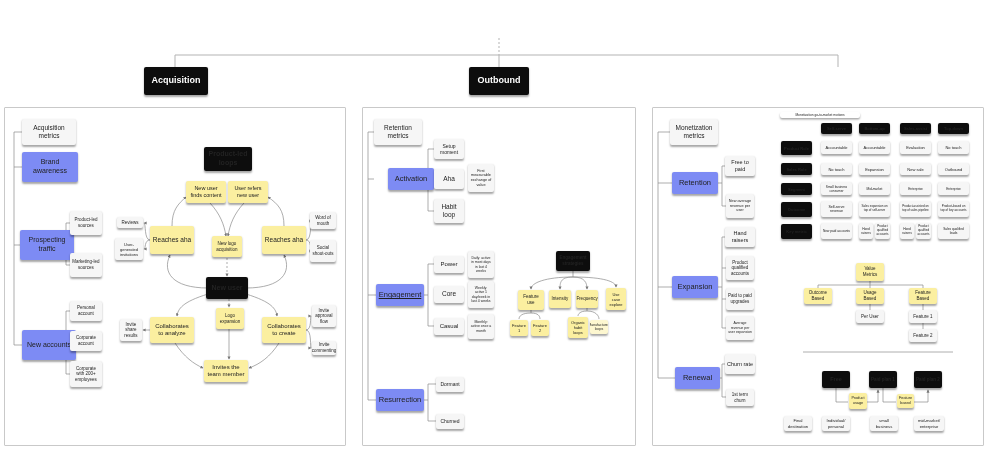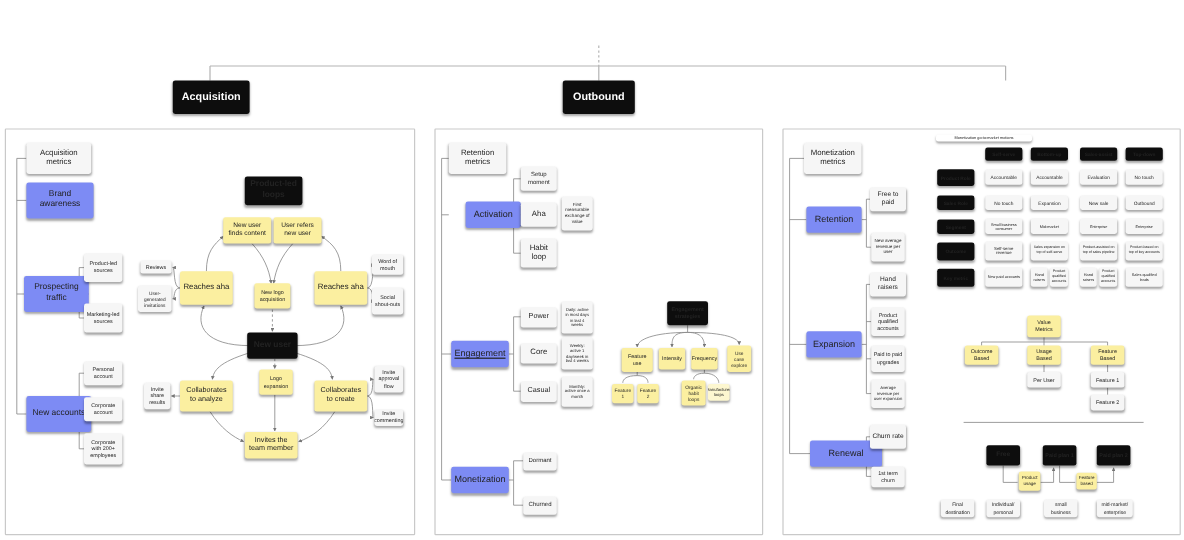--- a/index.html
+++ b/index.html
@@ -134,21 +134,21 @@
       <div class="node k-yellow" style="left: 150px; top: 317px; width: 44px; height: 26px; font-size: 6px;">Collaborates to analyze</div>
       <div class="node k-yellow" style="left: 216px; top: 308px; width: 28px; height: 21px; font-size: 4.5px;">Logo expansion</div>
       <div class="node k-yellow" style="left: 262px; top: 317px; width: 44px; height: 26px; font-size: 6px;">Collaborates to create</div>
       <div class="node k-note" style="left: 120px; top: 319px; width: 22px; height: 22px; font-size: 4.5px;">Invite share results</div>
       <div class="node k-note" style="left: 312px; top: 305px; width: 24px; height: 22px; font-size: 4.5px;">Invite approval flow</div>
       <div class="node k-note" style="left: 312px; top: 341px; width: 24px; height: 14px; font-size: 4.5px;">Invite commenting</div>
       <div class="node k-yellow" style="left: 204px; top: 360px; width: 44px; height: 22px; font-size: 6px;">Invites the team member</div>
       <div class="node k-card" style="left: 374px; top: 119px; width: 48px; height: 26px; font-size: 6.5px;">Retention metrics</div>
       <div class="node k-blue" style="left: 374px; top: 168px; width: 46px; height: 22px; font-size: 7.5px; margin-left: 14px;">Activation</div>
       <div class="node k-blue" style="left: 376px; top: 284px; width: 48px; height: 22px; font-size: 7.5px; text-decoration: underline;">Engagement</div>
-      <div class="node k-blue" style="left: 376px; top: 389px; width: 48px; height: 22px; font-size: 7.5px;">Monetization</div>
+      <div class="node k-blue" style="left: 376px; top: 389px; width: 48px; height: 22px; font-size: 7.5px;">Resurrection</div>
       <div class="node k-card" style="left: 434px; top: 139px; width: 30px; height: 20px; font-size: 5px;">Setup moment</div>
       <div class="node k-card" style="left: 434px; top: 169px; width: 30px; height: 20px; font-size: 6.5px;">Aha</div>
       <div class="node k-card" style="left: 434px; top: 199px; width: 30px; height: 24px; font-size: 6.5px;">Habit loop</div>
       <div class="node k-note" style="left: 468px; top: 164px; width: 26px; height: 28px; font-size: 3.8px;">First measurable exchange of value</div>
       <div class="node k-card" style="left: 434px; top: 256px; width: 30px; height: 17px; font-size: 6px;">Power</div>
       <div class="node k-note" style="left: 468px; top: 251px; width: 26px; height: 27px; font-size: 3.5px;">Daily: active in most days in last 4 weeks</div>
       <div class="node k-card" style="left: 434px; top: 286px; width: 30px; height: 17px; font-size: 6.5px;">Core</div>
       <div class="node k-note" style="left: 468px; top: 281px; width: 26px; height: 27px; font-size: 3.5px;">Weekly: active 1 day/week in last 4 weeks</div>
       <div class="node k-card" style="left: 434px; top: 318px; width: 30px; height: 17px; font-size: 6px;">Casual</div>
       <div class="node k-note" style="left: 468px; top: 314px; width: 26px; height: 25px; font-size: 3.5px;">Monthly: active once a month</div>
@@ -159,21 +159,21 @@
       <div class="node k-yellow" style="left: 549px; top: 290px; width: 22px; height: 18px; font-size: 4.5px;">Intensity</div>
       <div class="node k-yellow" style="left: 576px; top: 290px; width: 22px; height: 18px; font-size: 4.5px;">Frequency</div>
       <div class="node k-yellow" style="left: 606px; top: 288px; width: 20px; height: 22px; font-size: 4px;">Use case explore</div>
       <div class="node k-yellow" style="left: 510px; top: 320px; width: 18px; height: 16px; font-size: 4px;">Feature 1</div>
       <div class="node k-yellow" style="left: 531px; top: 320px; width: 18px; height: 16px; font-size: 4px;">Feature 2</div>
       <div class="node k-yellow" style="left: 568px; top: 317px; width: 20px; height: 21px; font-size: 4px;">Organic habit loops</div>
       <div class="node k-yellow-pale" style="left: 590px; top: 320px; width: 18px; height: 14px; font-size: 3.5px;">Manufactured loops</div>
       <div class="node k-card" style="left: 670px; top: 119px; width: 48px; height: 26px; font-size: 6.5px;">Monetization metrics</div>
       <div class="node k-blue" style="left: 672px; top: 172px; width: 46px; height: 22px; font-size: 7.5px;">Retention</div>
       <div class="node k-blue" style="left: 672px; top: 276px; width: 46px; height: 22px; font-size: 7.5px;">Expansion</div>
-      <div class="node k-blue" style="left: 675px; top: 367px; width: 60px; height: 22px; font-size: 7.5px;">Renewal</div>
+      <div class="node k-blue" style="left: 675px; top: 367px; width: 45px; height: 22px; font-size: 7.5px;">Renewal</div>
       <div class="node k-card" style="left: 725px; top: 156px; width: 30px; height: 20px; font-size: 5.5px;">Free to paid</div>
       <div class="node k-note" style="left: 726px; top: 194px; width: 28px; height: 24px; font-size: 3.8px;">New average revenue per user</div>
       <div class="node k-card" style="left: 725px; top: 227px; width: 30px; height: 20px; font-size: 5.5px;">Hand raisers</div>
       <div class="node k-card" style="left: 726px; top: 256px; width: 28px; height: 24px; font-size: 4.5px;">Product qualified accounts</div>
       <div class="node k-card" style="left: 726px; top: 288px; width: 28px; height: 22px; font-size: 4.5px;">Paid to paid upgrades</div>
       <div class="node k-note" style="left: 726px; top: 316px; width: 28px; height: 24px; font-size: 3.5px;">Average revenue per user expansion</div>
       <div class="node k-card" style="left: 725px; top: 354px; width: 30px; height: 20px; font-size: 5.5px;">Churn rate</div>
       <div class="node k-note" style="left: 726px; top: 389px; width: 28px; height: 17px; font-size: 4.5px;">1st term churn</div>
       <div class="node k-tiny" style="left: 780px; top: 112px; width: 80px; height: 6px; font-size: 3.2px;">Monetization go-to-market motions</div>
       <div class="node k-black" style="left: 821px; top: 123px; width: 31px; height: 11px; font-size: 4px;">Self-serve</div>

